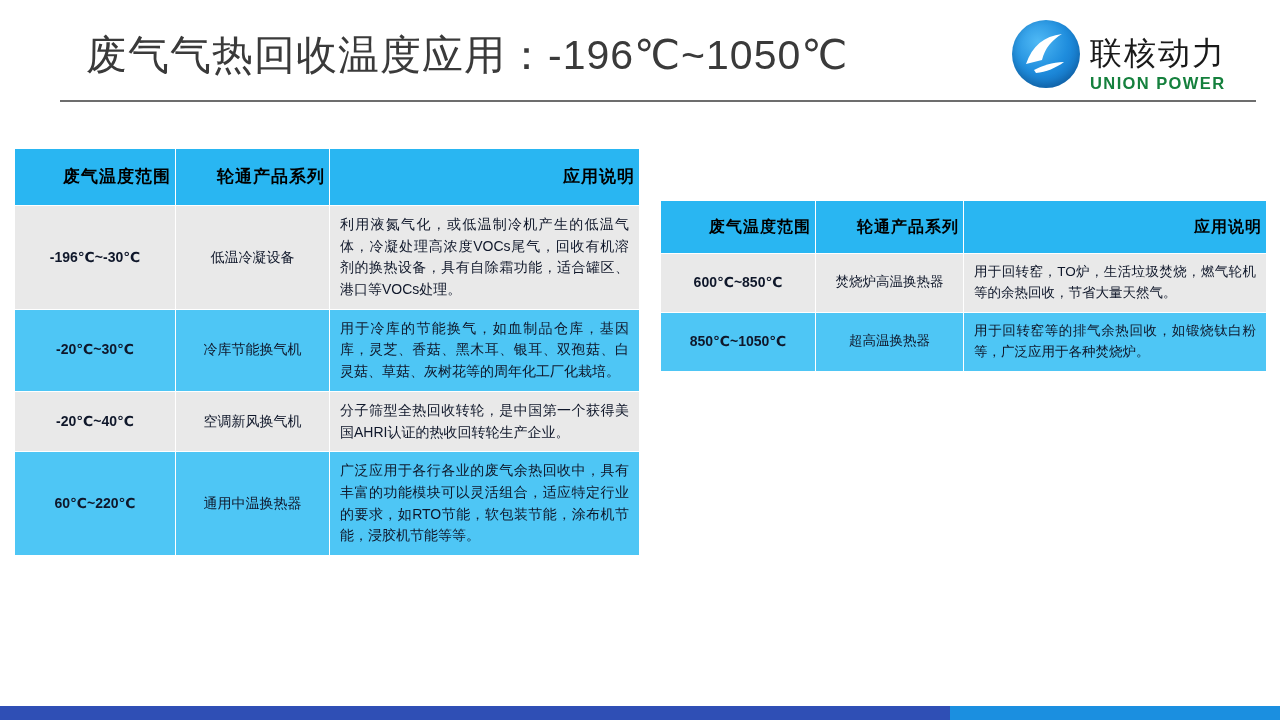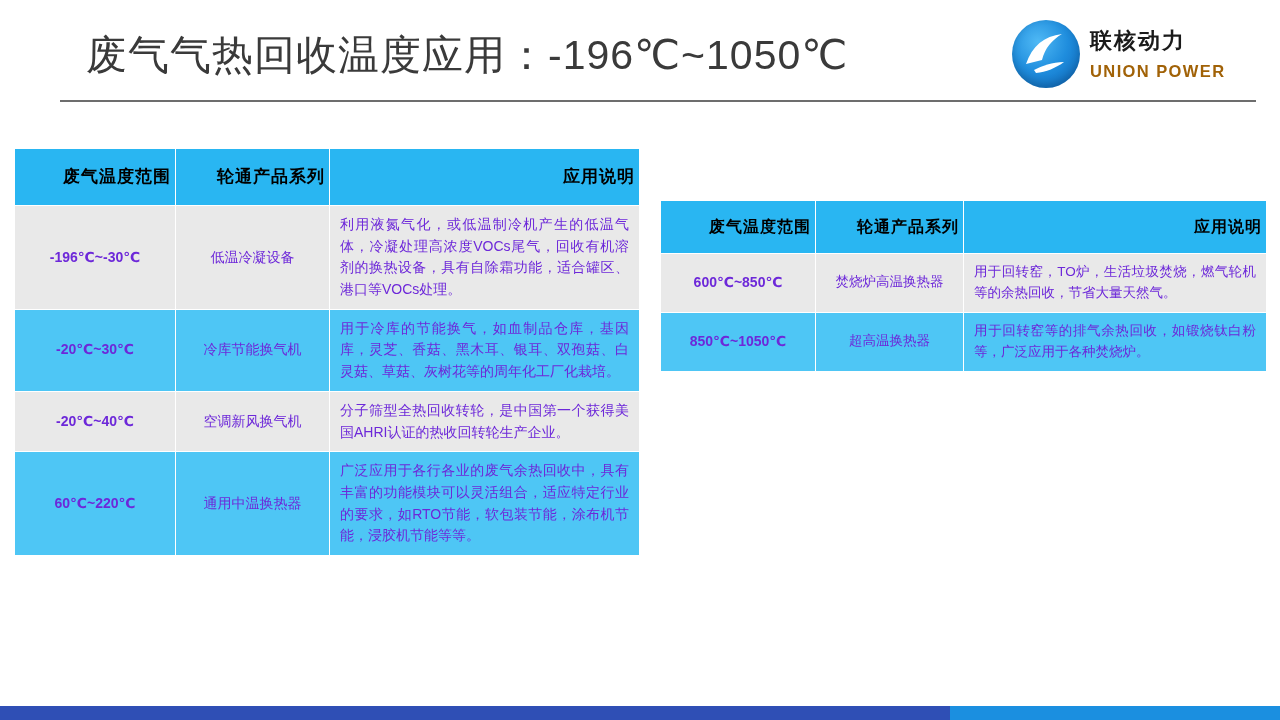--- a/index.html
+++ b/index.html
@@ -65,47 +65,48 @@
     left: 0;
     top: 0;
   }
   .logo-text {
     position: absolute;
     left: 78px;
     top: 6px;
     width: 172px;
   }
   .logo-cn {
-    font-size: 22px;
-    font-weight: bold;
+    font-size: 32px;
+    font-weight: normal;
     color: #1a1a1a;
     letter-spacing: 2px;
     line-height: 34px;
+    margin-top: 12px;
   }
   .logo-en {
     font-size: 16.5px;
     font-weight: bold;
-    color: #a16207;
+    color: #15803d;
     letter-spacing: 1.4px;
     line-height: 22px;
     margin-top: 2px;
   }
 
   
   .tbl {
     position: absolute;
     border-collapse: collapse;
     table-layout: fixed;
   }
   .tbl td, .tbl th {
     border: 1px solid #ffffff;
     vertical-align: middle;
     padding: 8px 10px;
     font-size: 14px;
-    color: #6d28d9;
+    color: #0f172a;
     line-height: 1.55;
   }
   .tbl th {
     background: #29b6f2;
     color: #000000;
     font-size: 17px;
     font-weight: bold;
     text-align: right;
     letter-spacing: 1px;
     height: 44px;

